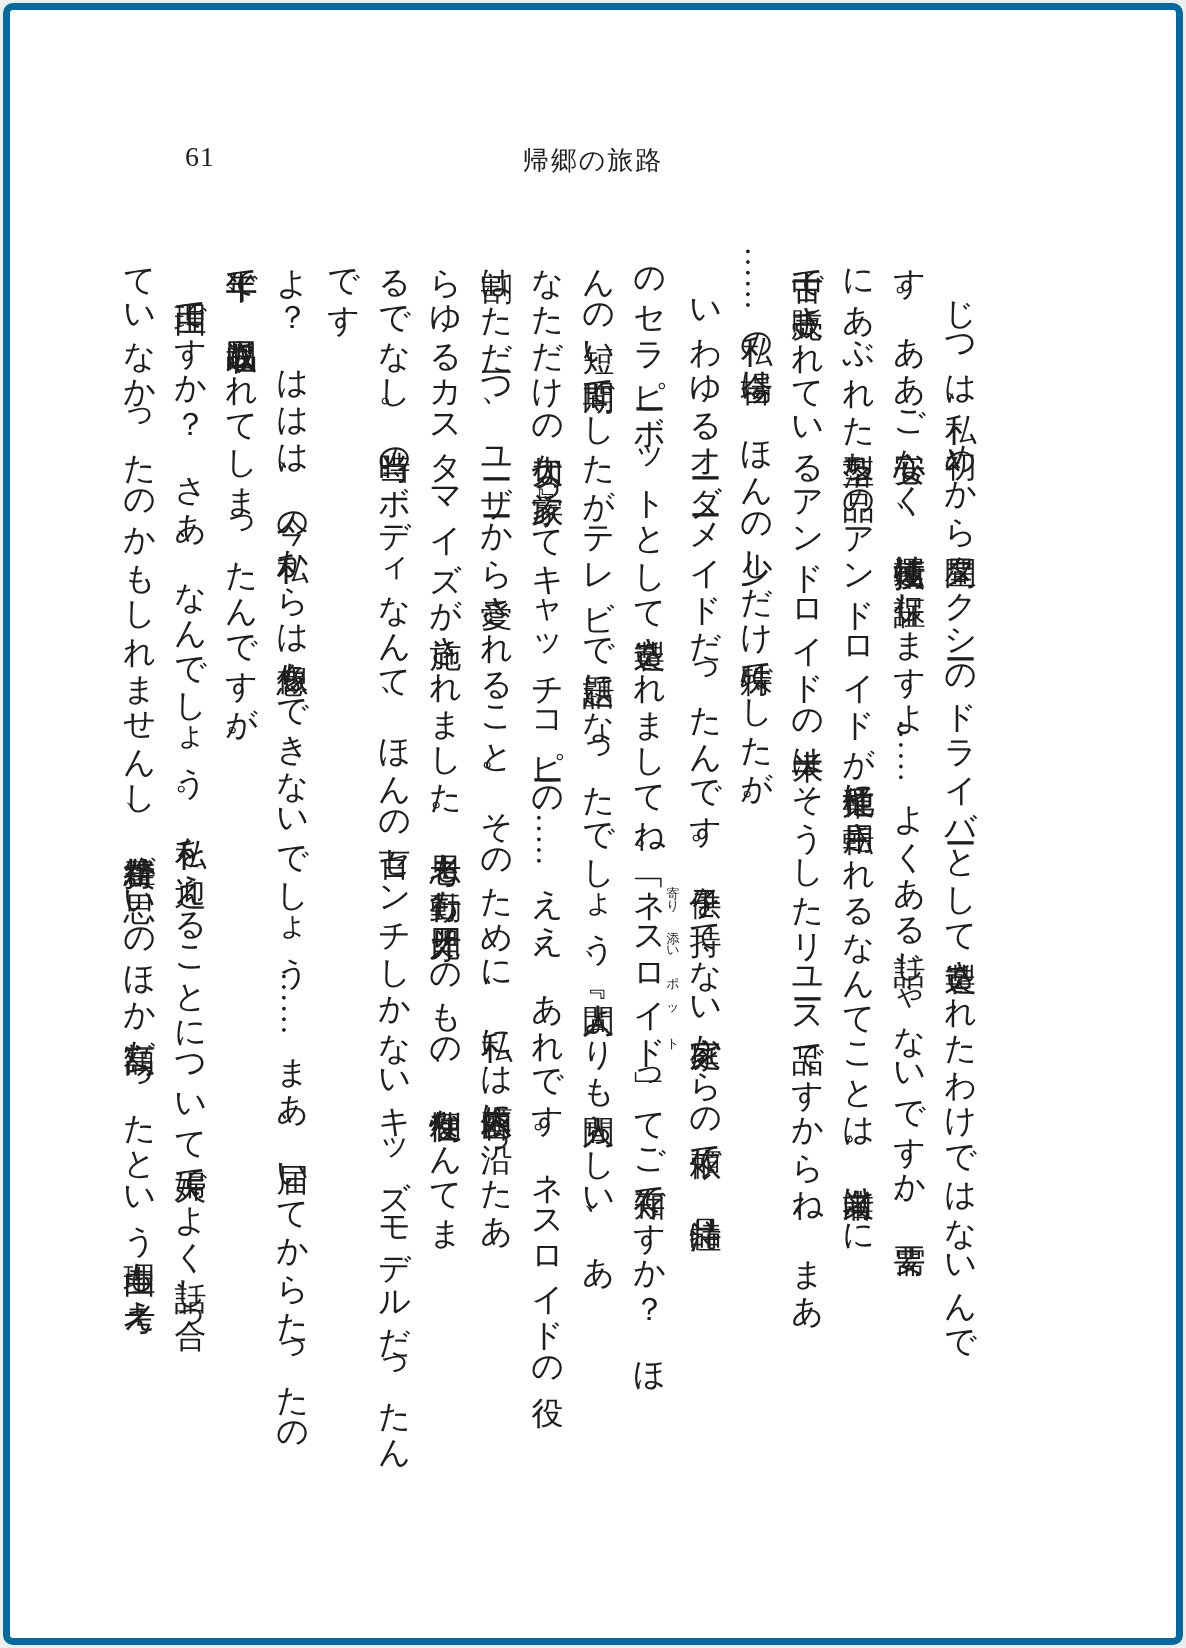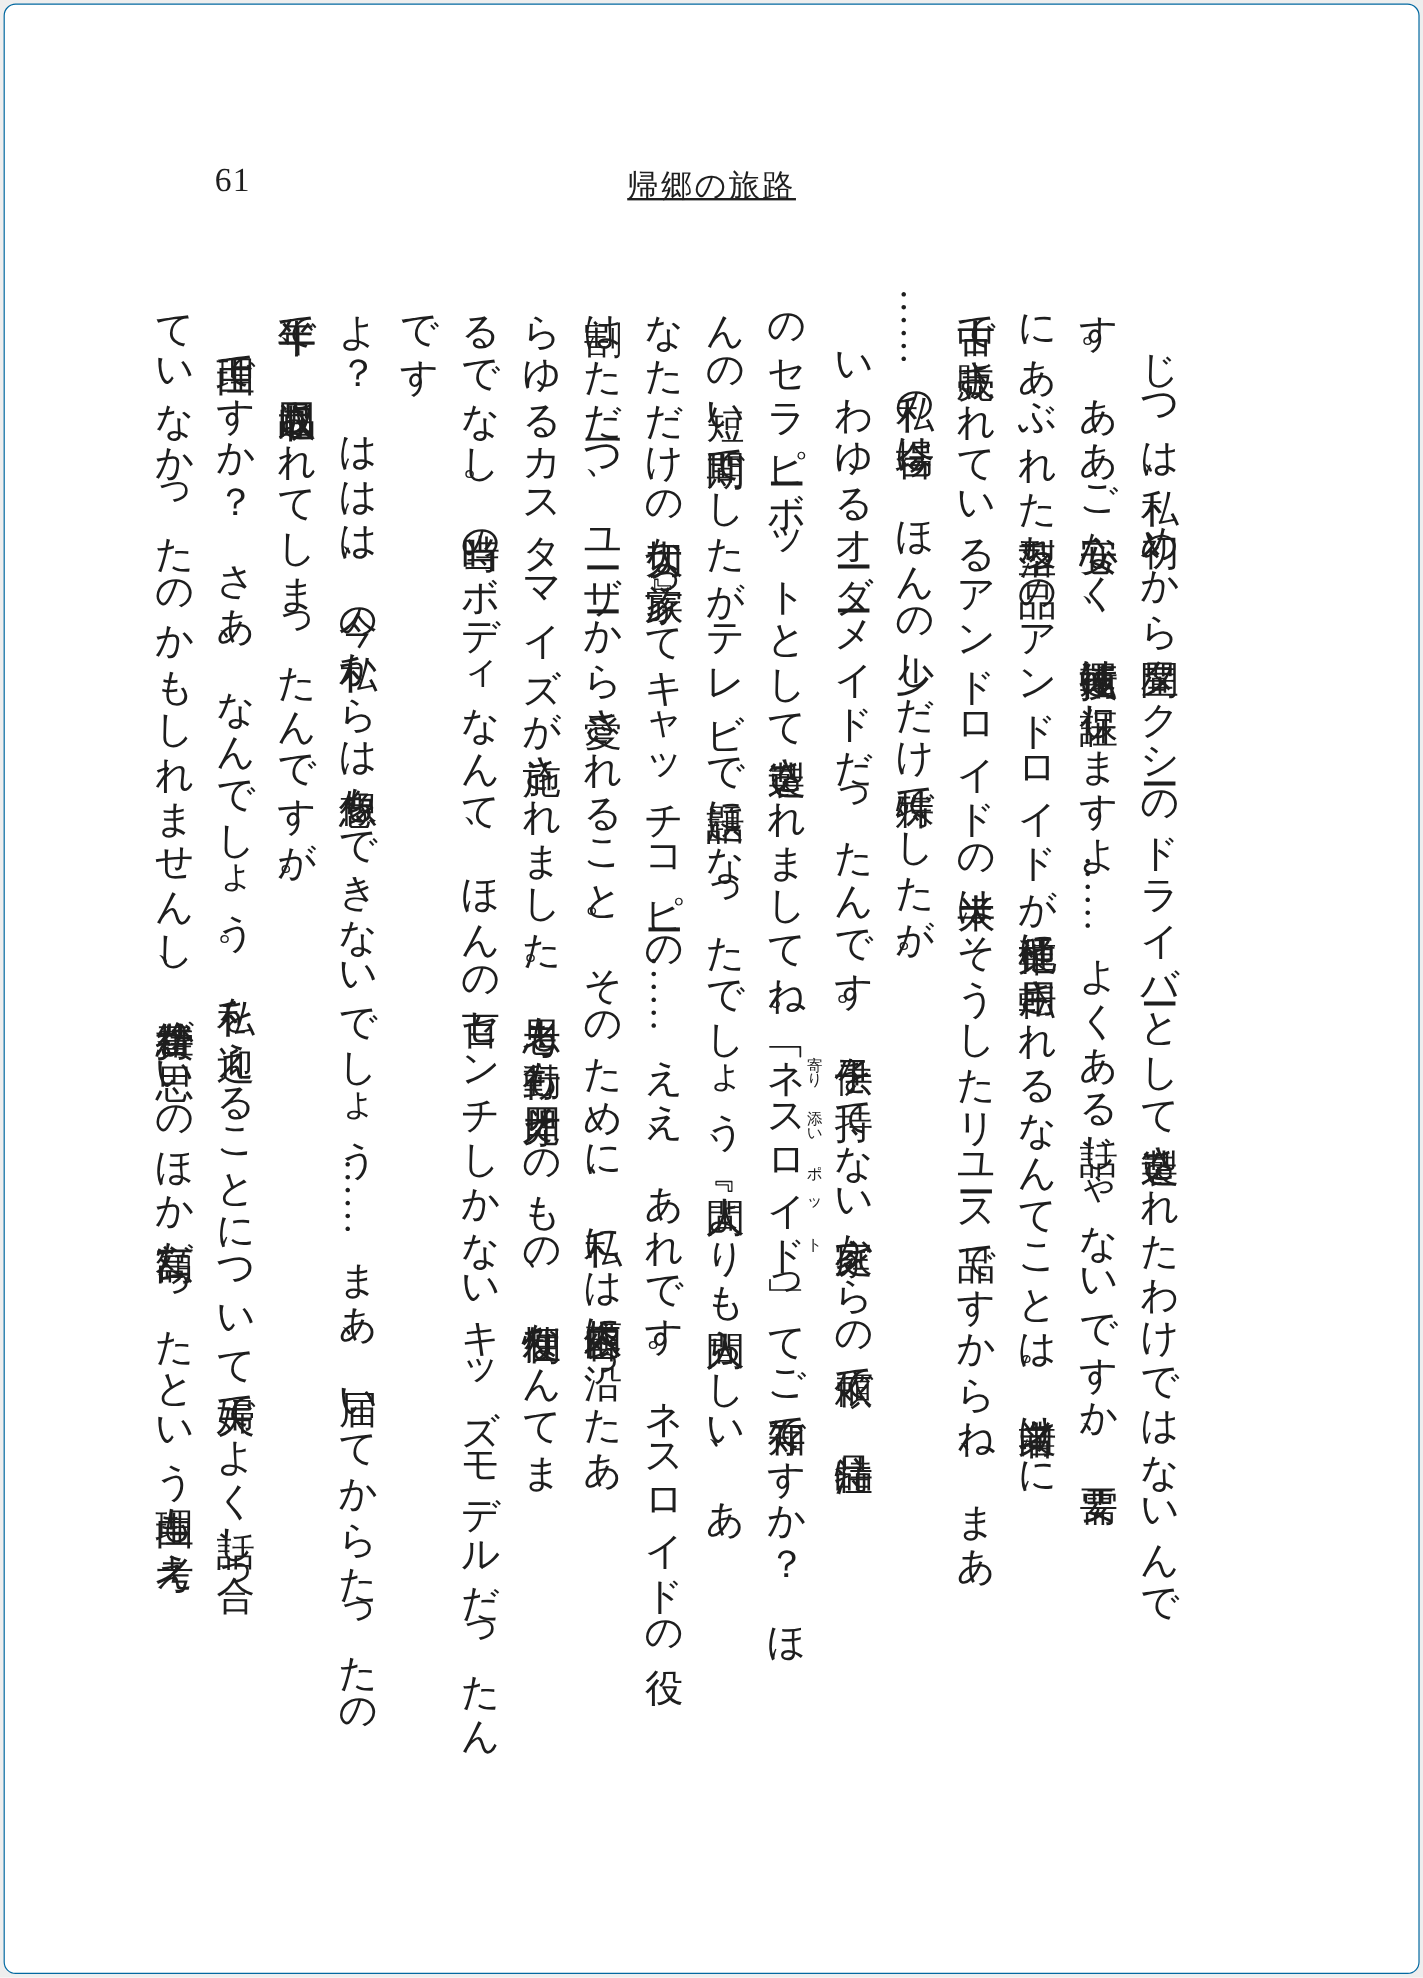--- a/index.html
+++ b/index.html
@@ -17,41 +17,40 @@
     background: #eeeeee;
     overflow: hidden;
   }
   .page {
     position: absolute;
     left: 3px;
     top: 3px;
     right: 3px;
     bottom: 3px;
     background: #ffffff;
-    border: 1px solid #0369a1;
+    border: 7px solid #0369a1;
     border-radius: 10px;
   }
   .page-number {
     position: absolute;
     left: 175px;
     top: 131px;
     font-size: 28px;
     color: #1f1f1f;
     letter-spacing: 1px;
   }
   .running-title {
     position: absolute;
     left: 0;
     top: 133px;
     width: 100%;
     text-align: center;
     font-size: 26px;
     color: #1f1f1f;
     letter-spacing: 2px;
-    text-decoration: underline;
   }
   .text-block {
     position: absolute;
     top: 236px;
     right: 190px;
     height: 1216px;
     writing-mode: vertical-rl;
     text-orientation: mixed;
     font-size: 32px;
     color: #1e1e1e;

